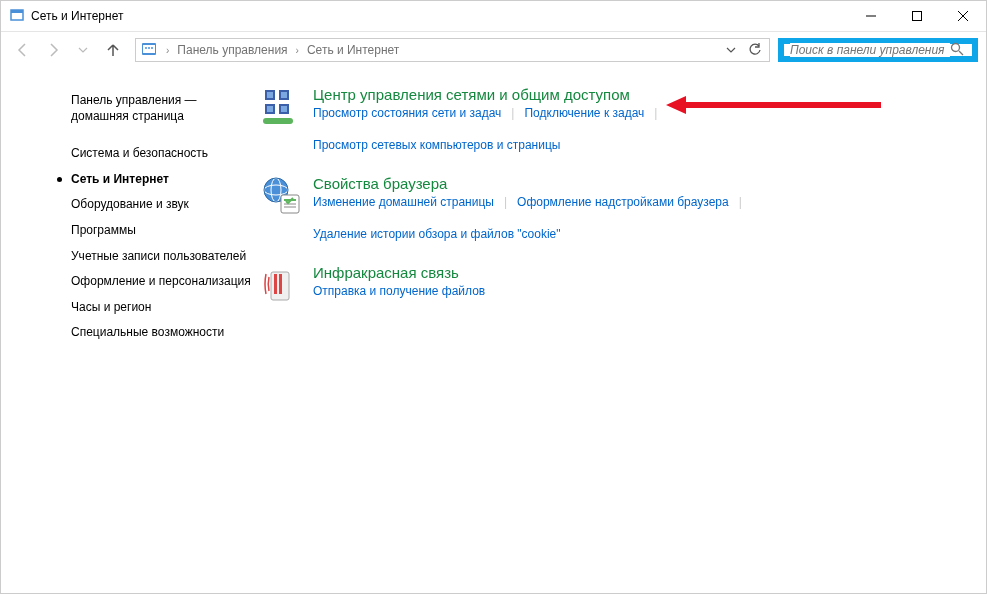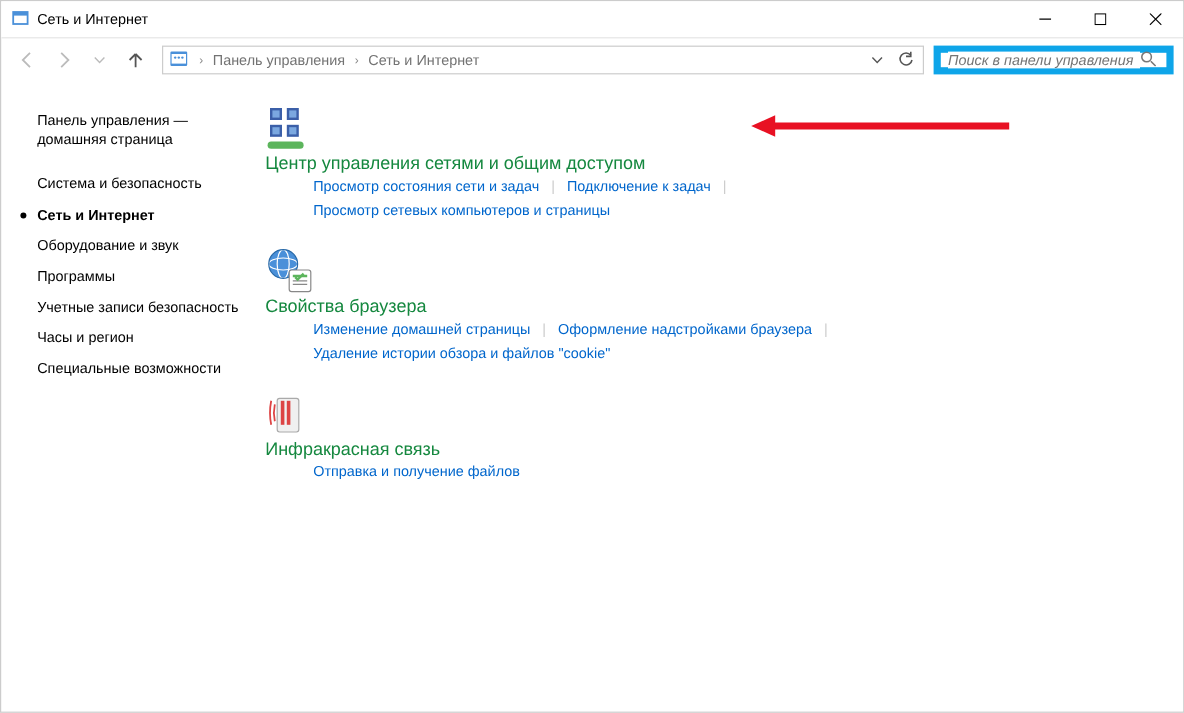--- a/index.html
+++ b/index.html
@@ -92,20 +92,21 @@
     .search-icon { width: 16px; color: #555; }
     
     .content {
       display: flex;
       height: calc(100% - 67px);
     }
     
     .sidebar {
       width: 210px;
       padding: 20px 0 0 30px;
+      margin-left: 40px;
     }
     .sidebar-item {
       padding: 5px 0;
       font-size: 12px;
       color: #000;
       cursor: pointer;
       line-height: 1.3;
     }
     .sidebar-home { margin-bottom: 12px; }
     .sidebar-active { font-weight: bold; position: relative; }
@@ -121,41 +122,39 @@
     }
     
     .main {
       flex: 1;
       padding: 18px 10px 0 10px;
     }
     .category {
       display: flex;
       margin-bottom: 22px;
       position: relative;
-      flex-direction: column;
     }
     .cat-icon {
       width: 42px;
       height: 42px;
       flex-shrink: 0;
       margin-right: 10px;
     }
     .cat-body { flex: 1; }
     .cat-title {
       color: #15883f;
       font-size: 15px;
       cursor: pointer;
       margin-bottom: 2px;
     }
     .cat-links {
       display: flex;
       flex-wrap: wrap;
-      gap: 4px;
+      gap: 16px;
       align-items: flex-end;
-      margin-left: 40px;
     }
     .cat-link {
       color: #0066cc;
       font-size: 12px;
       cursor: pointer;
       padding: 1px 0;
     }
     .link-sep {
       color: #ccc;
       margin: 0 10px;
@@ -268,21 +267,22 @@
   </div>
 </div>
 
 <div class="content">
   <div class="sidebar">
     <div class="sidebar-item sidebar-home">Панель управления — домашняя страница</div>
     <div class="sidebar-item">Система и безопасность</div>
     <div class="sidebar-item sidebar-active">Сеть и Интернет</div>
     <div class="sidebar-item">Оборудование и звук</div>
     <div class="sidebar-item">Программы</div>
-    <div class="sidebar-item">Учетные записи безопасность</div>
+    <div class="sidebar-item">Учетные записи пользователей</div>
+    <div class="sidebar-item">Оформление и персонализация</div>
     <div class="sidebar-item">Часы и регион</div>
     <div class="sidebar-item">Специальные возможности</div>
   </div>
 
   <div class="main">
 
     <div class="category">
       <div class="cat-icon">
         <svg width="42" height="42" viewBox="0 0 42 42">
           <rect x="4" y="4" width="10" height="10" fill="#3b5fa8"></rect>

